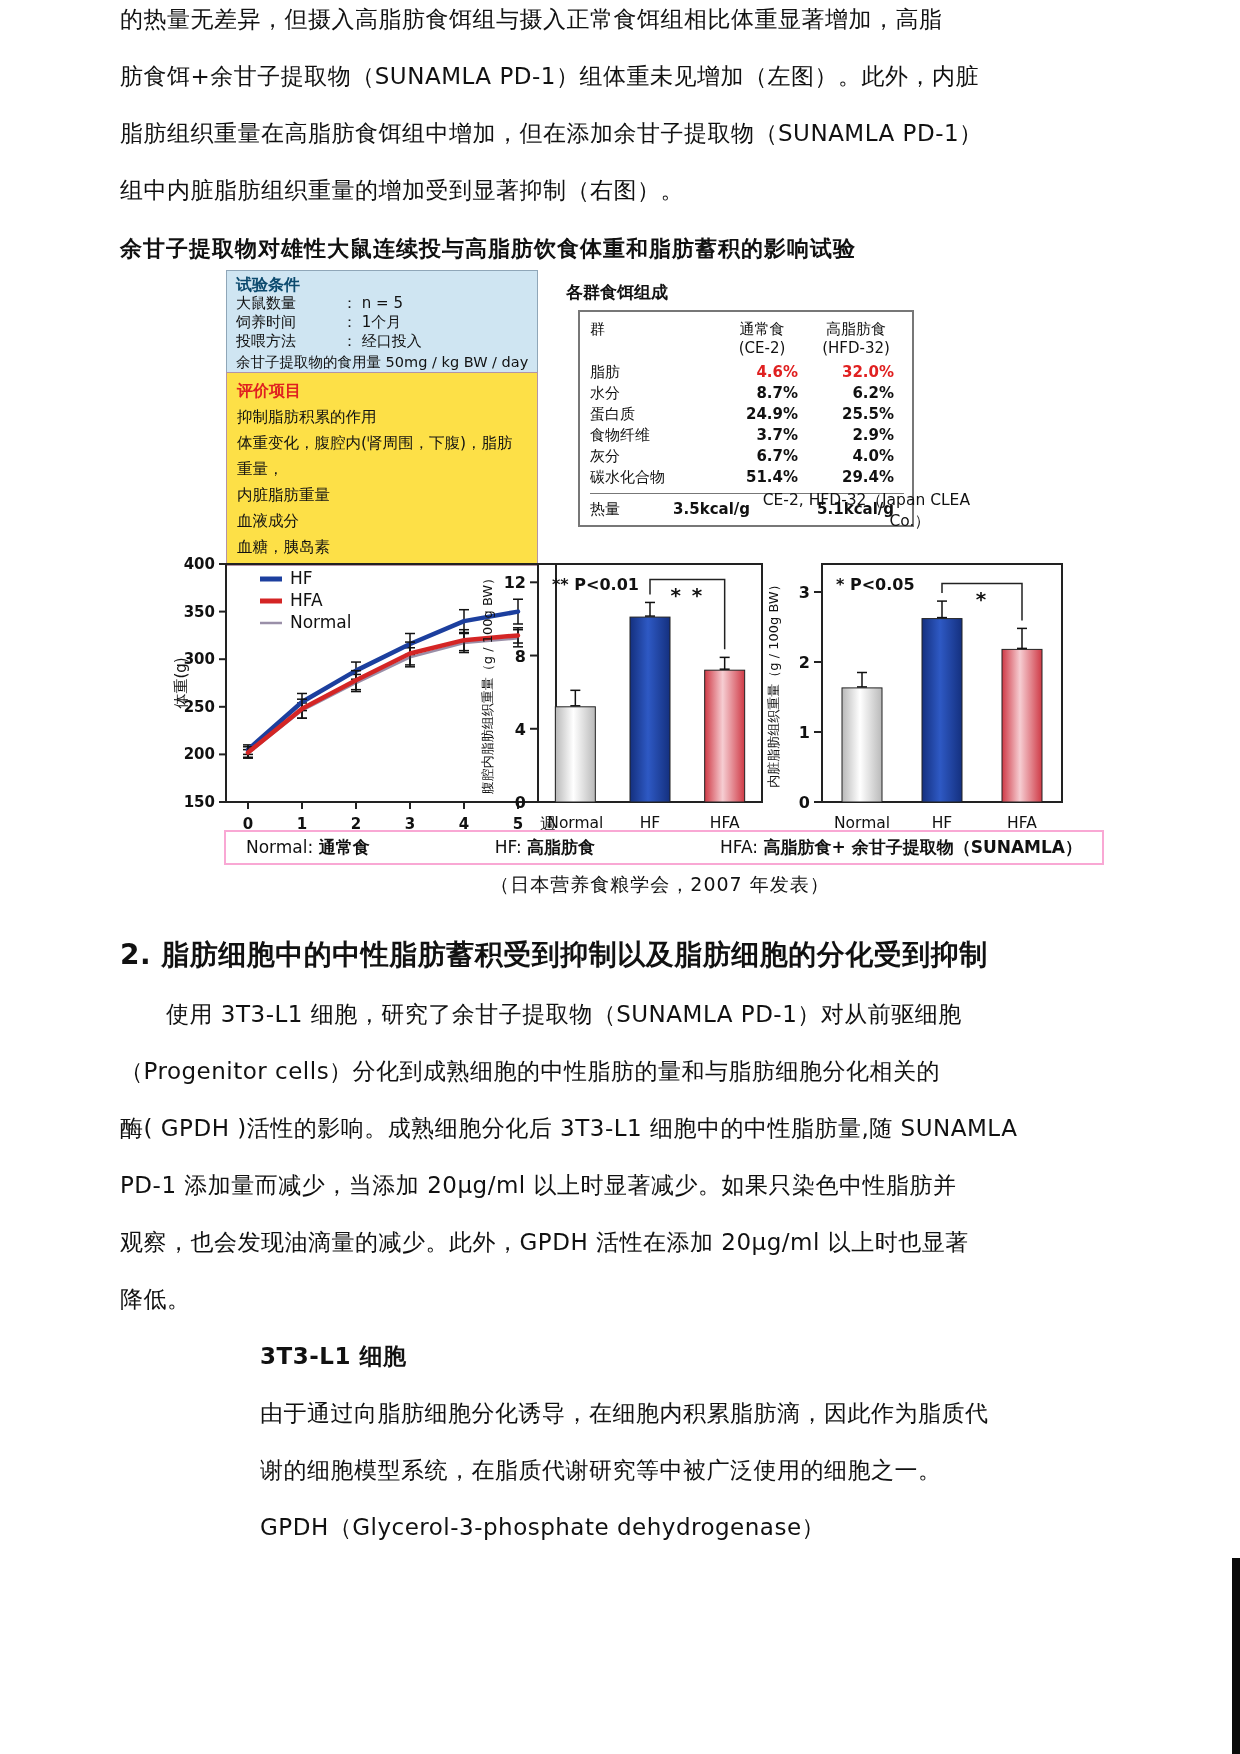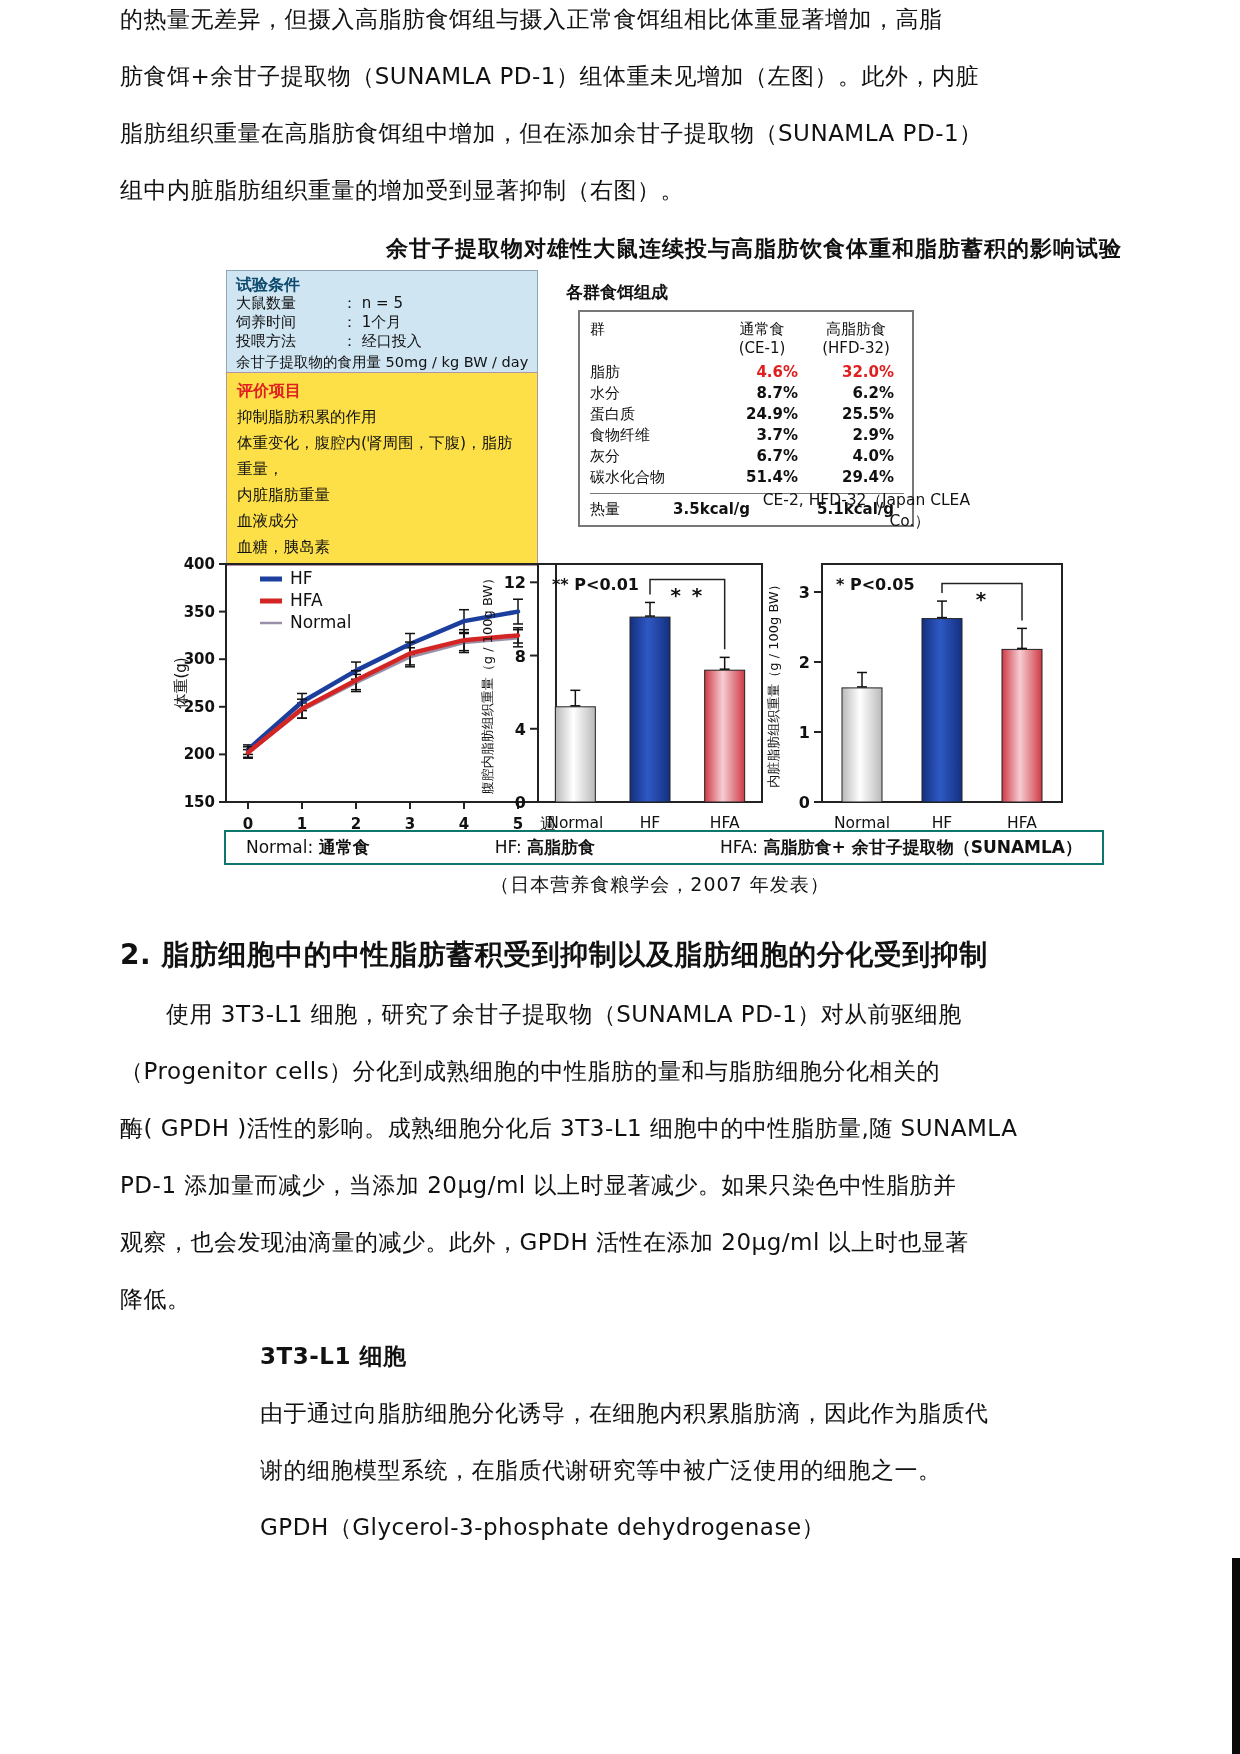--- a/index.html
+++ b/index.html
@@ -6,21 +6,21 @@
   body{
     width:1240px;height:1754px;background:#ffffff;color:#111;
     font-family:"DejaVu Sans","Liberation Sans",sans-serif;
     position:relative;overflow:hidden;
   }
   .content{padding:6px 118px 0 120px;}
   .tline{font-size:23px;line-height:26px;margin-bottom:31px;letter-spacing:.5px;}
 
   
   .fig{position:relative;height:700px;}
-  .fig-title{position:absolute;top:0;left:0;width:100%;text-align:right;
+  .fig-title{position:absolute;top:0;left:0;width:100%;text-align:left;
     font-weight:bold;font-size:22px;letter-spacing:1px;}
   .cond-box{position:absolute;left:106px;top:36px;width:292px;background:#cfe5f2;
     border:1px solid #8fa6b8;padding:4px 9px 6px;font-size:15px;line-height:19px;}
   .cond-title{font-weight:bold;color:#0c4a6e;font-size:16px;}
   .cond-row .cl{display:inline-block;width:106px;}
   .dose{margin-top:2px;font-size:14.5px;white-space:nowrap;}
   .eval-box{position:absolute;left:106px;top:138px;width:290px;background:#fde047;
     border:1px solid #b394a6;padding:5px 10px;font-size:15.5px;line-height:26px;}
   .eval-title{font-weight:bold;color:#e02020;font-size:16px;}
   .comp-title{position:absolute;left:446px;top:47px;font-weight:bold;font-size:17px;}
@@ -32,21 +32,21 @@
   .dt-v{text-align:right;padding-right:10px;font-weight:bold;}
   .red{color:#e02020;}
   .dt-energy{border-top:1.5px solid #777;margin-top:5px;padding-top:5px;gap:48px;}
   .tbl-note{position:absolute;left:520px;top:256px;width:330px;text-align:right;
     font-size:15.5px;line-height:21px;}
   .tbl-note .n2{padding-right:40px;}
   .chart{position:absolute;top:316px;}
   #line-chart{left:48px;}
   #bar-chart-1{left:352px;}
   #bar-chart-2{left:638px;}
-  .legend-bar{position:absolute;left:104px;top:596px;width:836px;border:2px solid #0f766e;
+  .legend-bar{position:absolute;left:104px;top:596px;width:836px;border:2px solid #f9a8d4;
     padding:4px 20px;display:flex;justify-content:space-between;font-size:17px;background:#fff;}
   .legend-bar .lk{font-weight:normal;}
   .legend-bar .lv{font-weight:bold;}
   .fig-caption{position:absolute;left:160px;top:638px;width:760px;text-align:center;
     font-size:19px;letter-spacing:1px;}
 
   
   .sec{margin-top:8px;}
   .sec-h{font-size:28px;font-weight:bold;line-height:26px;margin-bottom:33px;letter-spacing:.5px;}
   .sline{font-size:23px;line-height:26px;margin-bottom:31px;letter-spacing:.5px;}
@@ -89,21 +89,21 @@
       <div>内脏脂肪重量</div>
       <div>血液成分</div>
       <div>血糖，胰岛素</div>
     </div>
 
     <div class="comp-title">各群食饵组成</div>
 
     <div class="diet-table">
       <div class="dt-h">
         <span>群</span>
-        <span class="dt-hc"><span>通常食</span><br><span>(CE-1)</span></span>
+        <span class="dt-hc"><span>通常食</span><br><span>(CE-2)</span></span>
         <span class="dt-hc"><span>高脂肪食</span><br><span>(HFD-32)</span></span>
       </div>
       <div class="dt-row">
         <span>脂肪</span>
         <span class="dt-v red">4.6%</span>
         <span class="dt-v red">32.0%</span>
       </div>
       <div class="dt-row">
         <span>水分</span>
         <span class="dt-v">8.7%</span>

